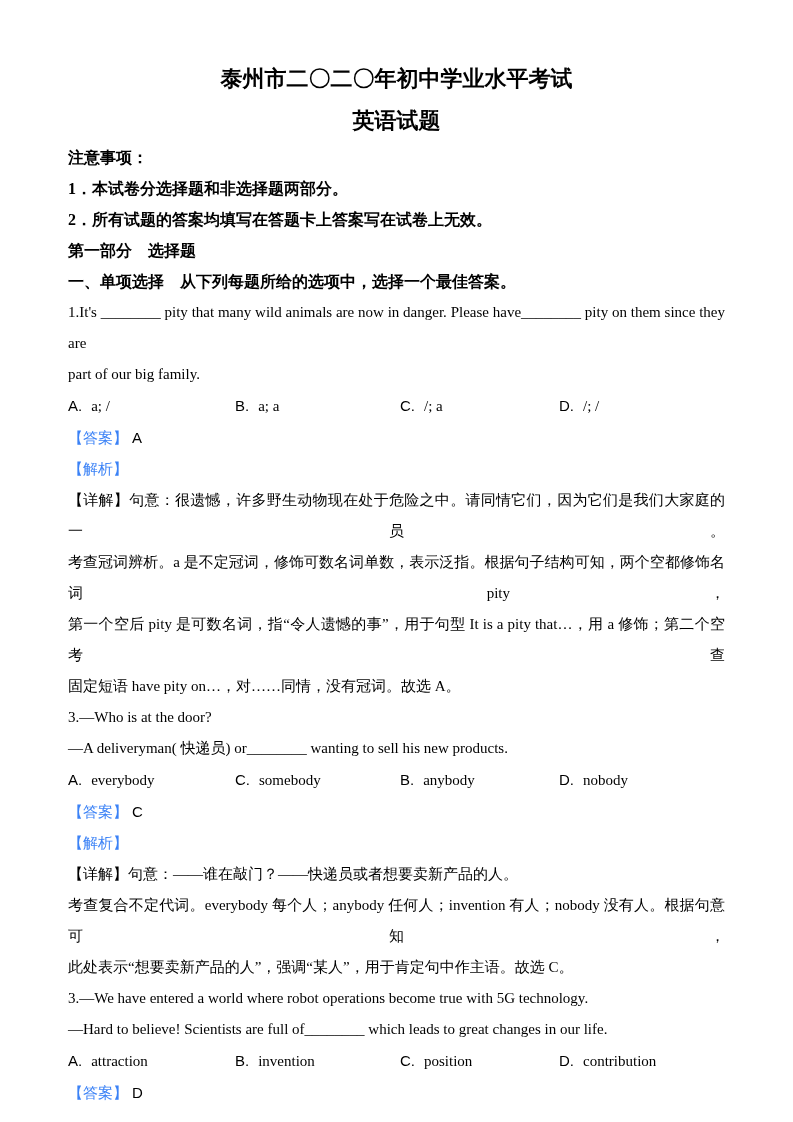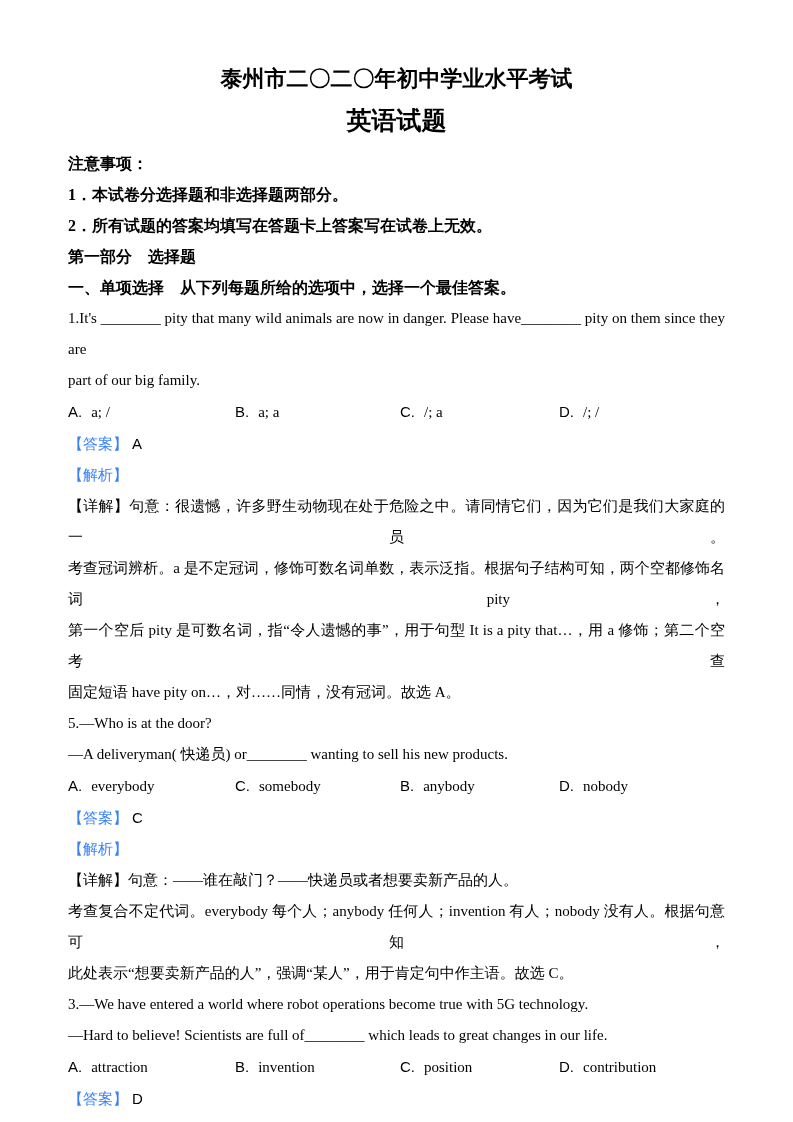--- a/index.html
+++ b/index.html
@@ -20,28 +20,28 @@
     color: #000000;
   }
   .doc-title {
     font-size: 22px;
     font-weight: 700;
     text-align: center;
     line-height: 38px;
     margin: 0;
   }
   .doc-subtitle {
-    font-size: 25px;
+    font-size: 22px;
     font-weight: 700;
     text-align: center;
     line-height: 38px;
     margin: 4px 0 0 0;
   }
   .body-block {
-    margin-top: 8px;
+    margin-top: 2px;
   }
   .line {
     line-height: 31px;
     font-size: 15px;
     white-space: normal;
   }
   .hline {
     line-height: 31px;
     font-size: 16px;
     font-weight: 700;
@@ -96,21 +96,21 @@
       </div>
       <div class="line answer-line"><span class="blue">【答案】</span><span class="answer-val">A</span></div>
       <div class="line analysis-line"><span class="blue">【解析】</span></div>
       <div class="line fill">【详解】句意：很遗憾，许多野生动物现在处于危险之中。请同情它们，因为它们是我们大家庭的一员。</div>
       <div class="line fill">考查冠词辨析。a 是不定冠词，修饰可数名词单数，表示泛指。根据句子结构可知，两个空都修饰名词 pity，</div>
       <div class="line fill">第一个空后 pity 是可数名词，指“令人遗憾的事”，用于句型 It is a pity that…，用 a 修饰；第二个空考查</div>
       <div class="line">固定短语 have pity on…，对……同情，没有冠词。故选 A。</div>
     </div>
 
     <div>
-      <div class="line">5.—Who is at the door?</div>
+      <div class="line">3.—Who is at the door?</div>
       <div class="line">—A deliveryman( 快递员) or________ wanting to sell his new products.</div>
       <div class="opts">
         <div><span class="opt-letter">A.</span><span>everybody</span></div>
         <div><span class="opt-letter">C.</span><span>somebody</span></div>
         <div><span class="opt-letter">B.</span><span>anybody</span></div>
         <div><span class="opt-letter">D.</span><span>nobody</span></div>
       </div>
       <div class="line answer-line"><span class="blue">【答案】</span><span class="answer-val">C</span></div>
       <div class="line analysis-line"><span class="blue">【解析】</span></div>
       <div class="line">【详解】句意：——谁在敲门？——快递员或者想要卖新产品的人。</div>

